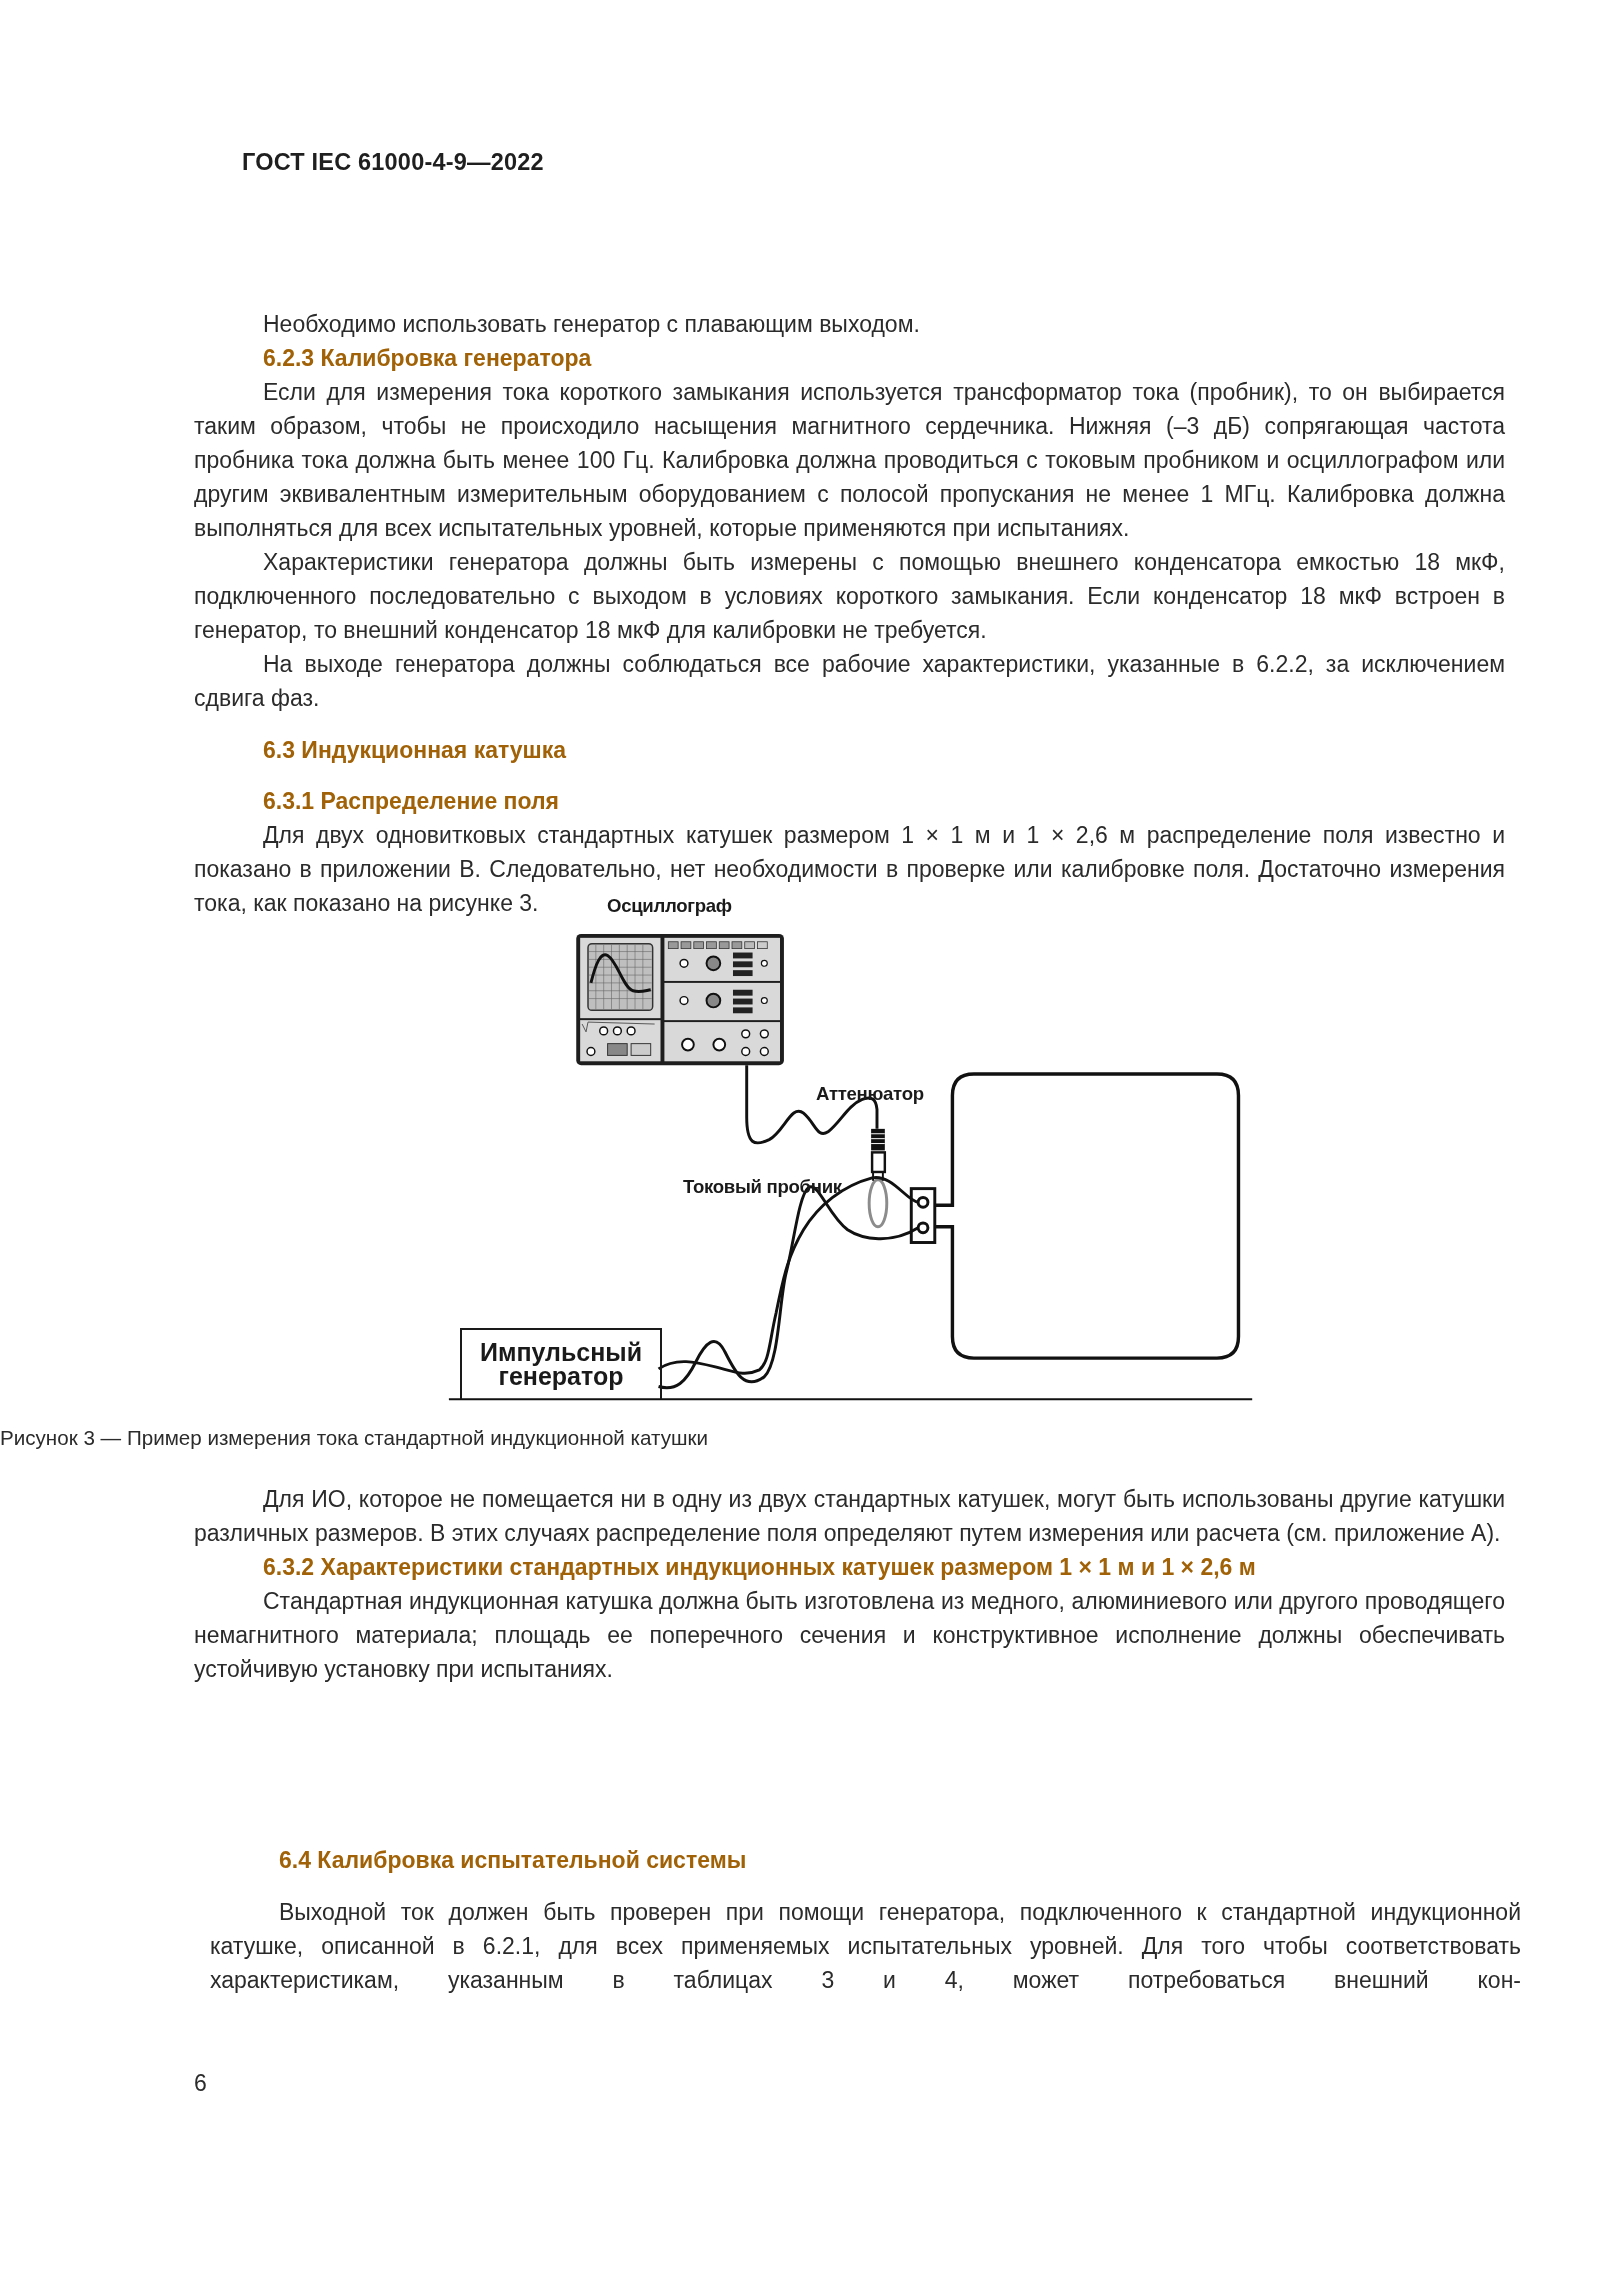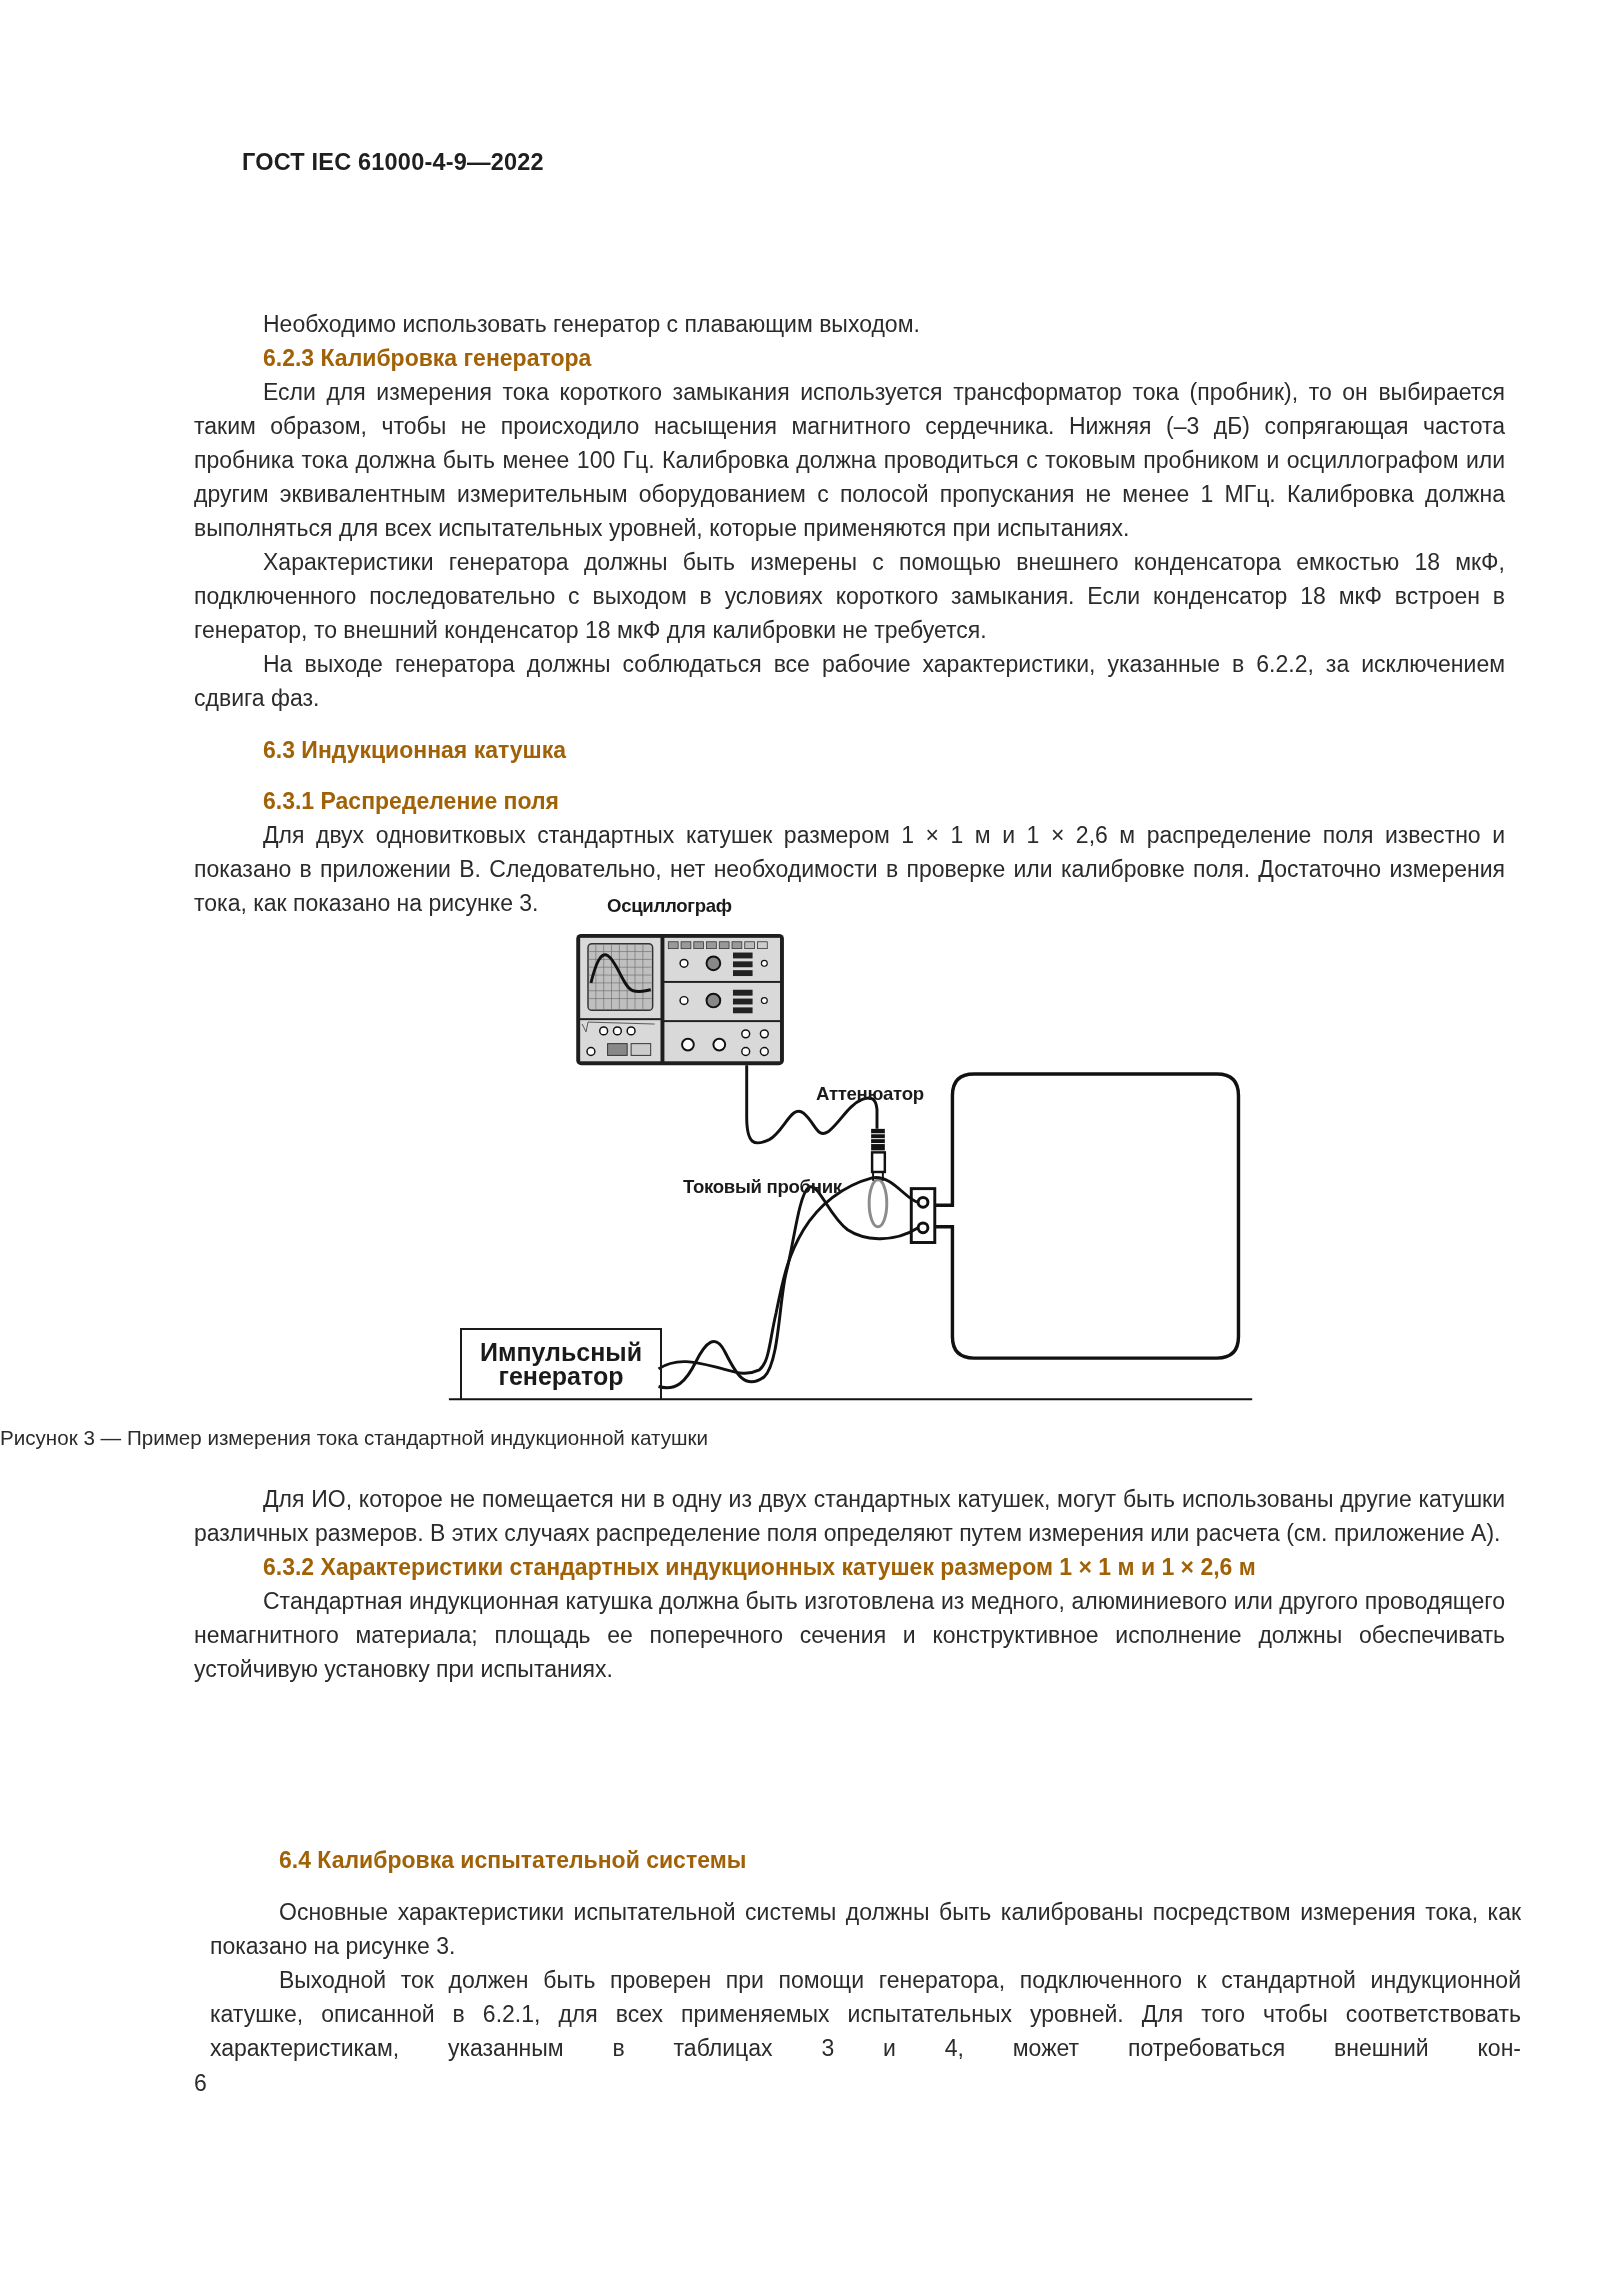--- a/index.html
+++ b/index.html
@@ -150,20 +150,19 @@
 
   <div class="block" style="top:1482px;">
     <p class="p">Для ИО, которое не помещается ни в одну из двух стандартных катушек, могут быть использованы другие катушки различных размеров. В этих случаях распределение поля определяют путем измерения или расчета (см. приложение А).</p>
     <p class="h">6.3.2 Характеристики стандартных индукционных катушек размером 1 × 1 м и 1 × 2,6 м</p>
     <p class="p">Стандартная индукционная катушка должна быть изготовлена из медного, алюминиевого или другого проводящего немагнитного материала; площадь ее поперечного сечения и конструктивное исполнение должны обеспечивать устойчивую установку при испытаниях.</p>
   </div>
 
   <div class="block" style="top:1843px;margin-left:16px;">
     <p class="h">6.4 Калибровка испытательной системы</p>
     <div class="gap"></div>
-    <p class="p">Основные характеристики испытательной системы должны быть калиброваны посредством измерения тока, как показано на рисунке 3.</p>
     <p class="p" style="text-align-last: justify;">Выходной ток должен быть проверен при помощи генератора, подключенного к стандартной индукционной катушке, описанной в 6.2.1, для всех применяемых испытательных уровней. Для того чтобы соответствовать характеристикам, указанным в таблицах 3 и 4, может потребоваться внешний кон-</p>
   </div>
 
   <div class="pagenum">6</div>
 
 </div>
 
 
 </body></html>

